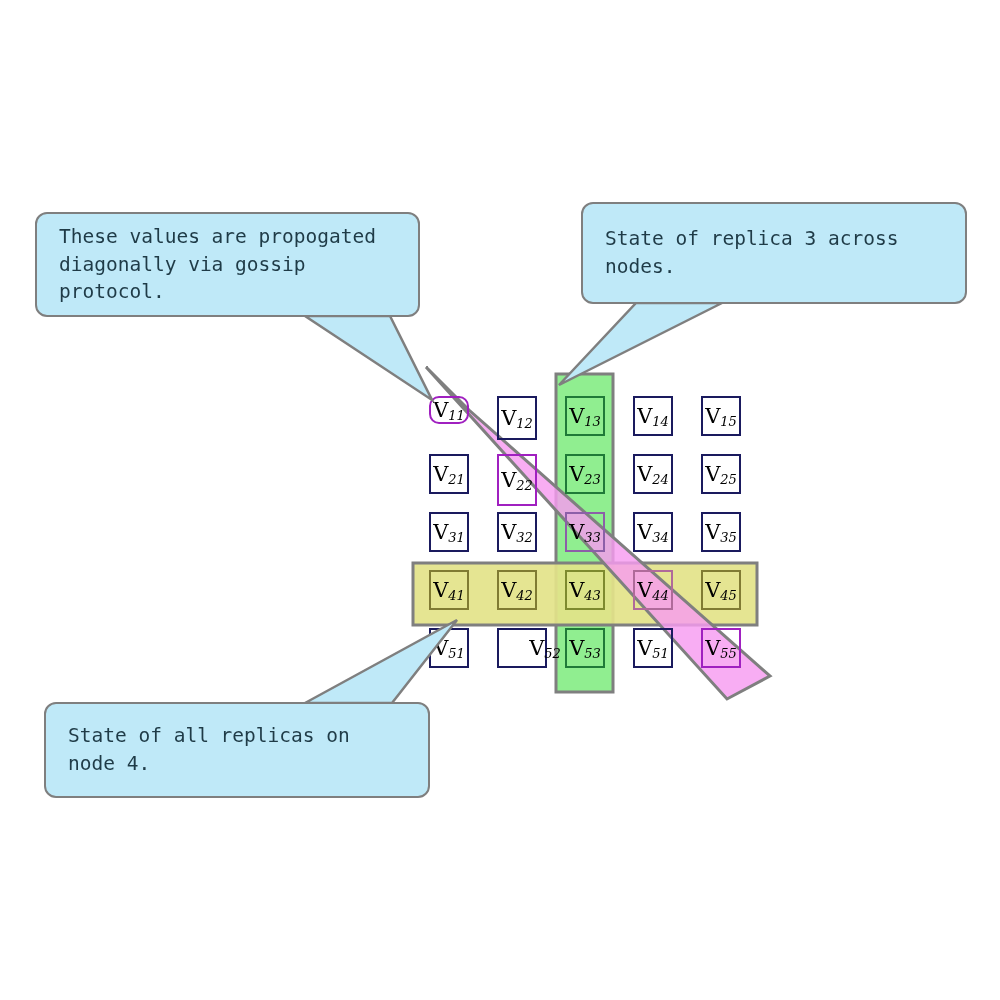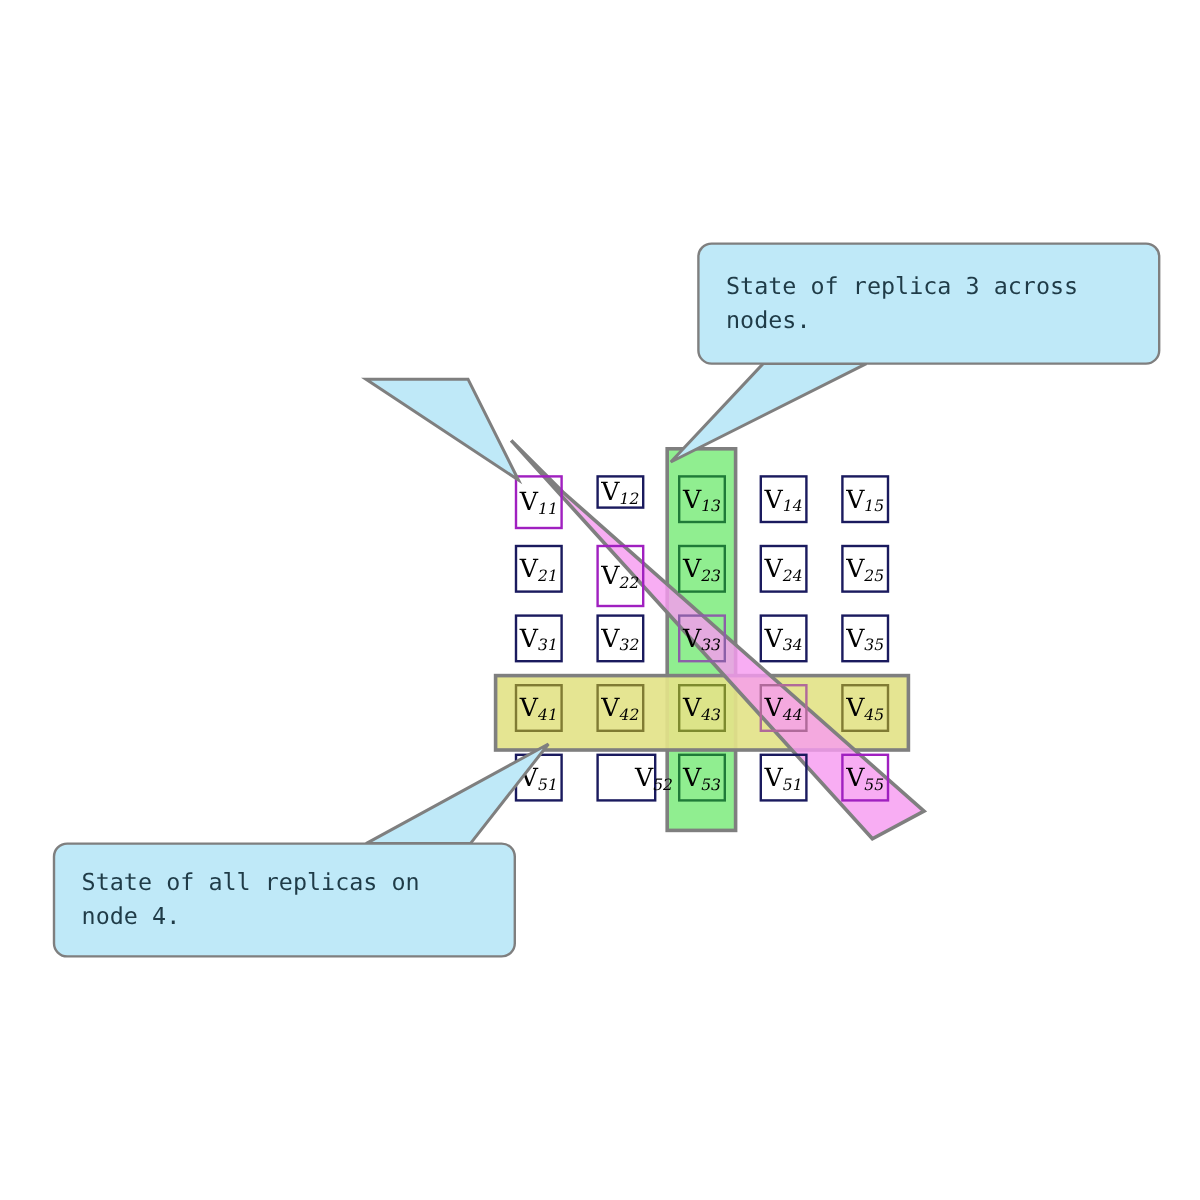--- a/index.html
+++ b/index.html
@@ -111,24 +111,24 @@
 
     <rect id="band-col" x="556" y="374" width="57" height="318" fill="#90ee90" stroke="#7f7f7f" stroke-width="3"></rect>
 
     <rect id="band-row" x="413" y="563" width="344" height="62" fill="#e3e389" fill-opacity="0.92" stroke="#7f7f7f" stroke-width="3"></rect>
 
     <polygon id="band-diag" points="426,367 469,410 770,676 727,699" fill="#f69bf0" fill-opacity="0.82" stroke="#7f7f7f" stroke-width="3"></polygon>
   </svg>
 
   <div id="grid-layer" class="layer">
     <div id="grid">
-        <div class="cell hl-pink" style="left: 0px; top: 0px; width: 40px; height: 45px;">
+        <div class="cell hl-pink" style="left: 0px; top: 0px; width: 40px; height: 28px; border-radius: 10px;">
           <span class="lbl">V<sub>11</sub></span>
         </div>
-        <div class="cell" style="left: 68px; top: 0px; width: 40px; height: 28px;">
+        <div class="cell" style="left: 68px; top: 0px; width: 40px; height: 44px;">
           <span class="lbl">V<sub>12</sub></span>
         </div>
         <div class="cell hl-green" style="left: 136px; top: 0px; width: 40px; height: 40px;">
           <span class="lbl">V<sub>13</sub></span>
         </div>
         <div class="cell" style="left: 204px; top: 0px; width: 40px; height: 40px;">
           <span class="lbl">V<sub>14</sub></span>
         </div>
         <div class="cell" style="left: 272px; top: 0px; width: 40px; height: 40px;">
           <span class="lbl">V<sub>15</sub></span>
@@ -197,20 +197,24 @@
   </div>
 
   <svg class="layer" id="svg-callouts" viewBox="0 0 1000 1000" xmlns="http://www.w3.org/2000/svg">
     <polygon points="305,316 390,316 432,400" fill="#bfe9f8" stroke="#7f7f7f" stroke-width="2.5"></polygon>
     <polygon points="636,303 722,303 559,385" fill="#bfe9f8" stroke="#7f7f7f" stroke-width="2.5"></polygon>
     <polygon points="305,703 392,703 457,620" fill="#bfe9f8" stroke="#7f7f7f" stroke-width="2.5"></polygon>
   </svg>
 
   <div id="callout-layer" class="layer">
 
+    <div class="callout" id="callout-gossip">
+      <div class="callout-text">These values are propogated
+diagonally via gossip protocol.</div>
+    </div>
 
     <div class="callout" id="callout-replica3">
       <div class="callout-text">State of replica 3 across nodes.</div>
     </div>
 
     <div class="callout" id="callout-node4">
       <div class="callout-text">State of all replicas on node 4.</div>
     </div>
 
   </div>

